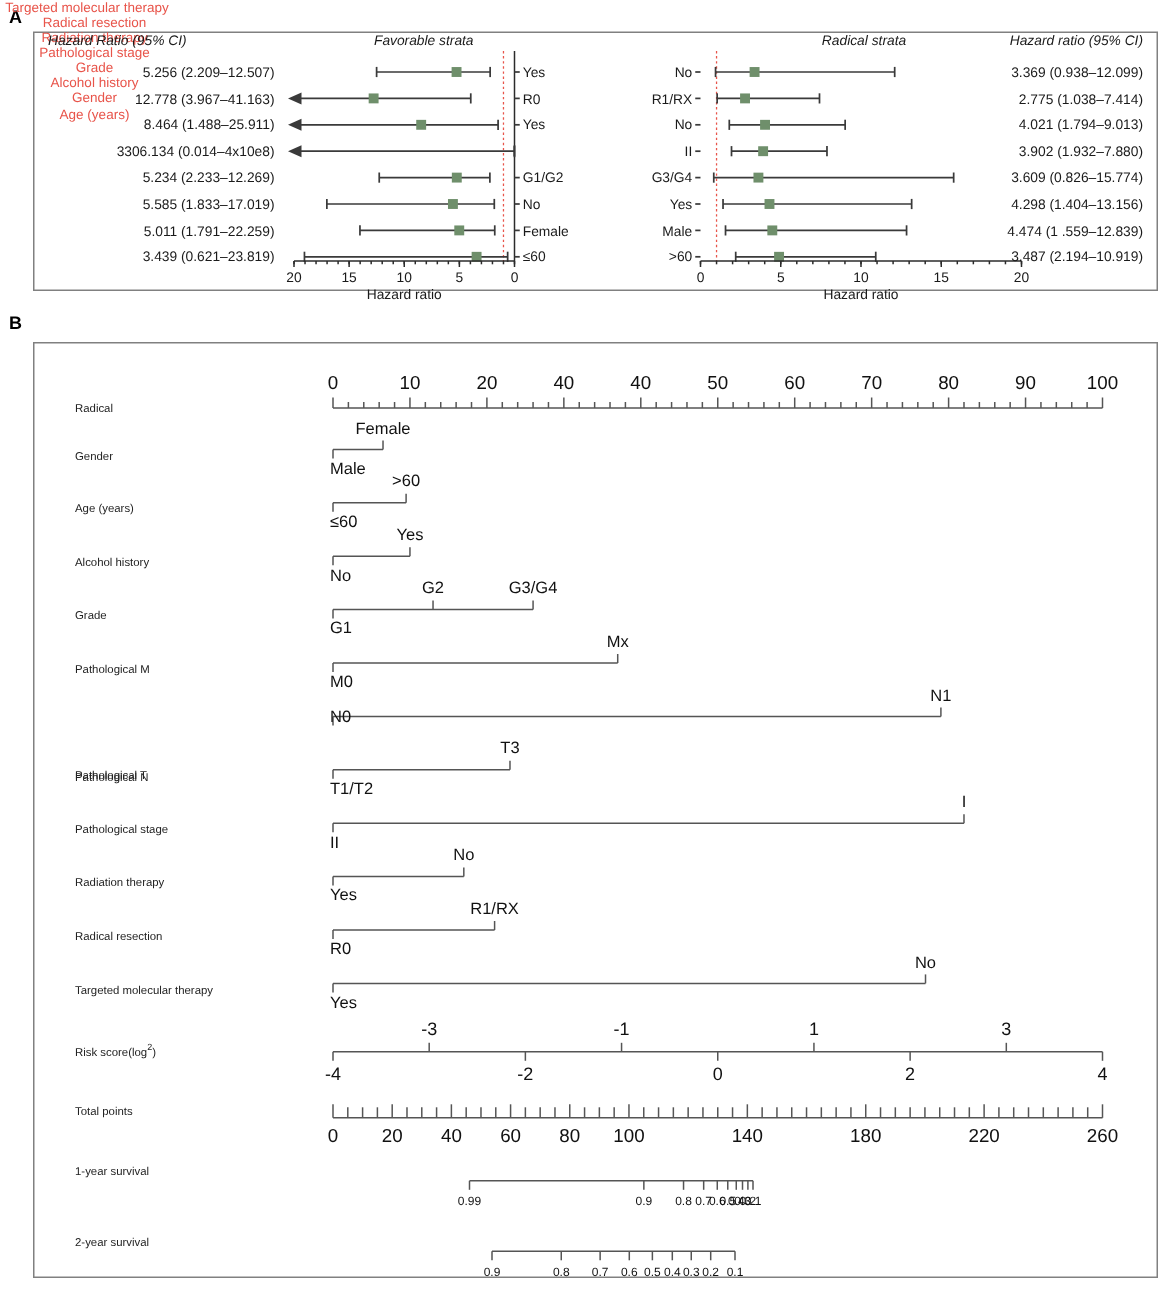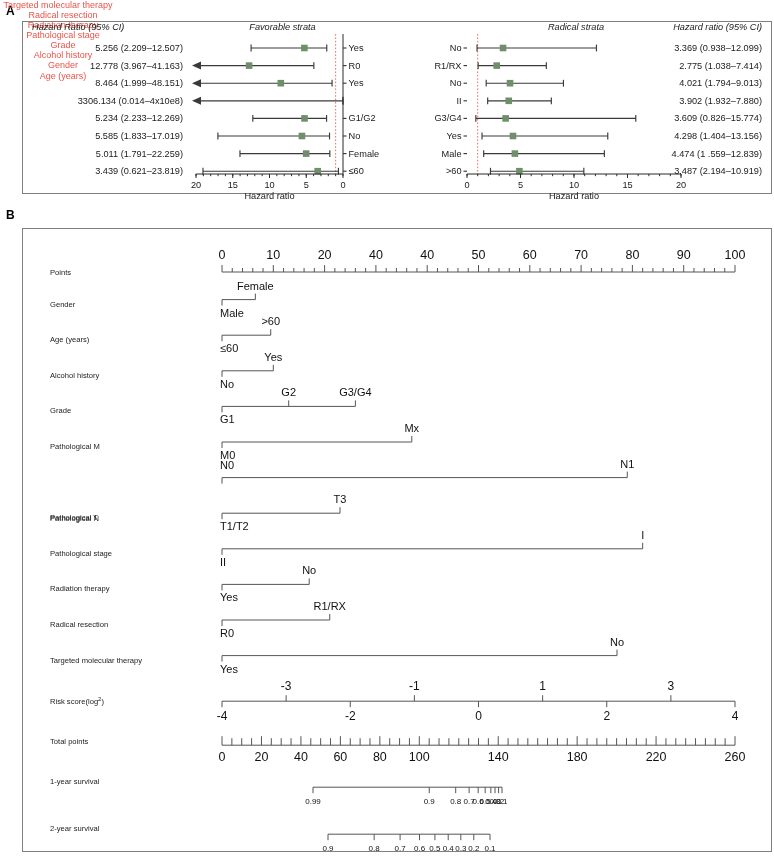--- a/index.html
+++ b/index.html
@@ -214,21 +214,21 @@
     <div class="rtext hr-val" style="left:183px;top:48px;">5.256 (2.209–12.507)</div>
     <div class="ltext strata" style="left:348.5px;top:48px;">Yes</div>
     <div class="midlab" style="left:355px;top:39px;width:116px;">Targeted molecular therapy</div>
     <div class="rtext strata" style="left:461.5px;top:48px;">No</div>
     <div class="rtext hr-val" style="left:762px;top:48px;">3.369 (0.938–12.099)</div>
     <div class="rtext hr-val" style="left:183px;top:65.6px;">12.778 (3.967–41.163)</div>
     <div class="ltext strata" style="left:348.5px;top:65.6px;">R0</div>
     <div class="midlab" style="left:350px;top:59.599999999999994px;width:126px;">Radical resection</div>
     <div class="rtext strata" style="left:461.5px;top:65.6px;">R1/RX</div>
     <div class="rtext hr-val" style="left:762px;top:65.6px;">2.775 (1.038–7.414)</div>
-    <div class="rtext hr-val" style="left:183px;top:83.2px;">8.464 (1.999–48.151)</div>
+    <div class="rtext hr-val" style="left:183px;top:83.2px;">8.464 (1.488–25.911)</div>
     <div class="ltext strata" style="left:348.5px;top:83.2px;">Yes</div>
     <div class="midlab" style="left:350px;top:77.2px;width:126px;">Radiation therapy</div>
     <div class="rtext strata" style="left:461.5px;top:83.2px;">No</div>
     <div class="rtext hr-val" style="left:762px;top:83.2px;">4.021 (1.794–9.013)</div>
     <div class="rtext hr-val" style="left:183px;top:100.80000000000001px;">3306.134 (0.014–4x10e8)</div>
     <div class="midlab" style="left:350px;top:94.80000000000001px;width:126px;">Pathological stage</div>
     <div class="rtext strata" style="left:461.5px;top:100.80000000000001px;">II</div>
     <div class="rtext hr-val" style="left:762px;top:100.80000000000001px;">3.902 (1.932–7.880)</div>
     <div class="rtext hr-val" style="left:183px;top:118.4px;">5.234 (2.233–12.269)</div>
     <div class="ltext strata" style="left:348.5px;top:118.4px;">G1/G2</div>
@@ -442,21 +442,21 @@
       <line x1="297" y1="881.2" x2="297" y2="887.2" class="nln"></line>
       <line x1="343.5" y1="881.2" x2="343.5" y2="887.2" class="nln"></line>
       <line x1="366.75" y1="881.2" x2="366.75" y2="887.2" class="nln"></line>
       <line x1="383.025" y1="881.2" x2="383.025" y2="887.2" class="nln"></line>
       <line x1="398.525" y1="881.2" x2="398.525" y2="887.2" class="nln"></line>
       <line x1="410.925" y1="881.2" x2="410.925" y2="887.2" class="nln"></line>
       <line x1="424.1" y1="881.2" x2="424.1" y2="887.2" class="nln"></line>
       <line x1="436.5" y1="881.2" x2="436.5" y2="887.2" class="nln"></line>
       <line x1="452" y1="881.2" x2="452" y2="887.2" class="nln"></line>
     </svg>
-    <div class="ltext nomlab" style="left:50px;top:272px;">Points</div>
+    <div class="ltext nomlab" style="left:50px;top:272px;">Radical</div>
     <div class="ctext nomnum" style="left:222px;top:255px;">0</div>
     <div class="ctext nomnum" style="left:273.3px;top:255px;">10</div>
     <div class="ctext nomnum" style="left:324.6px;top:255px;">20</div>
     <div class="ctext nomnum" style="left:375.9px;top:255px;">40</div>
     <div class="ctext nomnum" style="left:427.20000000000005px;top:255px;">40</div>
     <div class="ctext nomnum" style="left:478.5px;top:255px;">50</div>
     <div class="ctext nomnum" style="left:529.8px;top:255px;">60</div>
     <div class="ctext nomnum" style="left:581.0999999999999px;top:255px;">70</div>
     <div class="ctext nomnum" style="left:632.4000000000001px;top:255px;">80</div>
     <div class="ctext nomnum" style="left:683.7px;top:255px;">90</div>
@@ -471,21 +471,21 @@
     <div class="ltext nomlvl" style="left:220px;top:383.8px;">No</div>
     <div class="ctext nomlvl" style="left:273.3px;top:356.8px;">Yes</div>
     <div class="ltext nomlab" style="left:50px;top:410.4px;">Grade</div>
     <div class="ltext nomlvl" style="left:220px;top:419.4px;">G1</div>
     <div class="ctext nomlvl" style="left:288.69px;top:392.4px;">G2</div>
     <div class="ctext nomlvl" style="left:355.38px;top:392.4px;">G3/G4</div>
     <div class="ltext nomlab" style="left:50px;top:446px;">Pathological M</div>
     <div class="ltext nomlvl" style="left:220px;top:455px;">M0</div>
     <div class="ctext nomlvl" style="left:411.81px;top:428px;">Mx</div>
     <div class="ltext nomlab" style="left:50px;top:481.6px;margin-top:36px;">Pathological N</div>
-    <div class="ltext nomlvl" style="left:220px;top:465px;">N0</div>
+    <div class="ltext nomlvl" style="left:220px;top:478px;">N0</div>
     <div class="ctext nomlvl" style="left:627.27px;top:463.6px;">N1</div>
     <div class="ltext nomlab" style="left:50px;top:517.2px;">Pathological T</div>
     <div class="ltext nomlvl" style="left:220px;top:526.2px;">T1/T2</div>
     <div class="ctext nomlvl" style="left:339.99px;top:499.20000000000005px;">T3</div>
     <div class="ltext nomlab" style="left:50px;top:552.8px;">Pathological stage</div>
     <div class="ltext nomlvl" style="left:220px;top:561.8px;">II</div>
     <div class="ctext nomlvl" style="left:642.66px;top:534.8px;">I</div>
     <div class="ltext nomlab" style="left:50px;top:588.4000000000001px;">Radiation therapy</div>
     <div class="ltext nomlvl" style="left:220px;top:597.4000000000001px;">Yes</div>
     <div class="ctext nomlvl" style="left:309.21000000000004px;top:570.4000000000001px;">No</div>

